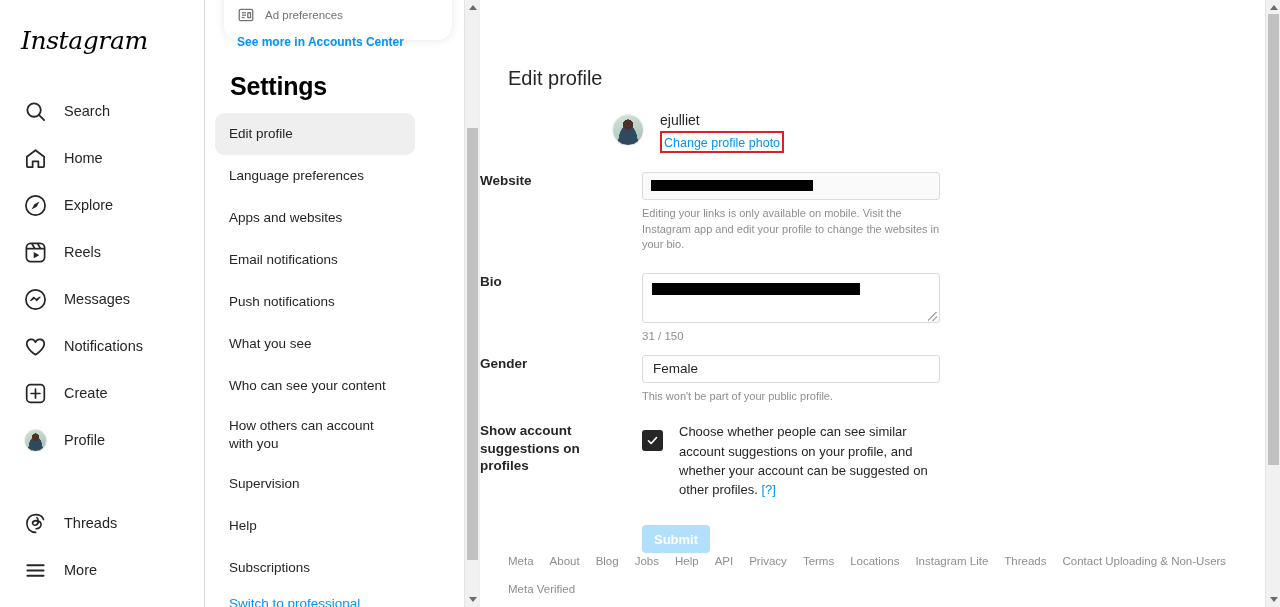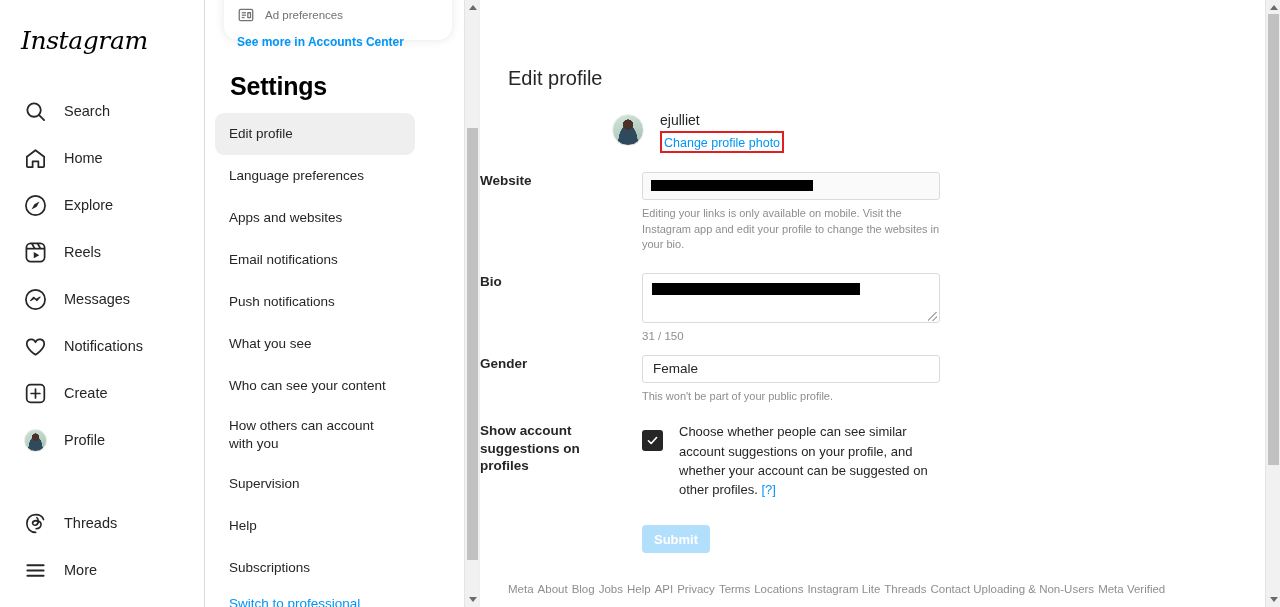--- a/index.html
+++ b/index.html
@@ -216,21 +216,21 @@
     background: #b2dffc; color: #ffffff;
     border: none; border-radius: 4px;
     font-size: 13px; font-weight: 600;
     font-family: "Liberation Sans", sans-serif;
     cursor: default;
   }
 
   
   .footer {
     position: absolute; left: 28px; bottom: 12px;
-    display: flex; flex-wrap: wrap; gap: 4px;
+    display: flex; flex-wrap: wrap; gap: 16px;
     width: 740px;
   }
   .footer span {
     font-size: 11.5px; color: #8e8e8e; cursor: pointer; white-space: nowrap;
   }
 
   
   .sb-outer {
     position: absolute; right: 0; top: 0;
     width: 15px; height: 607px;

